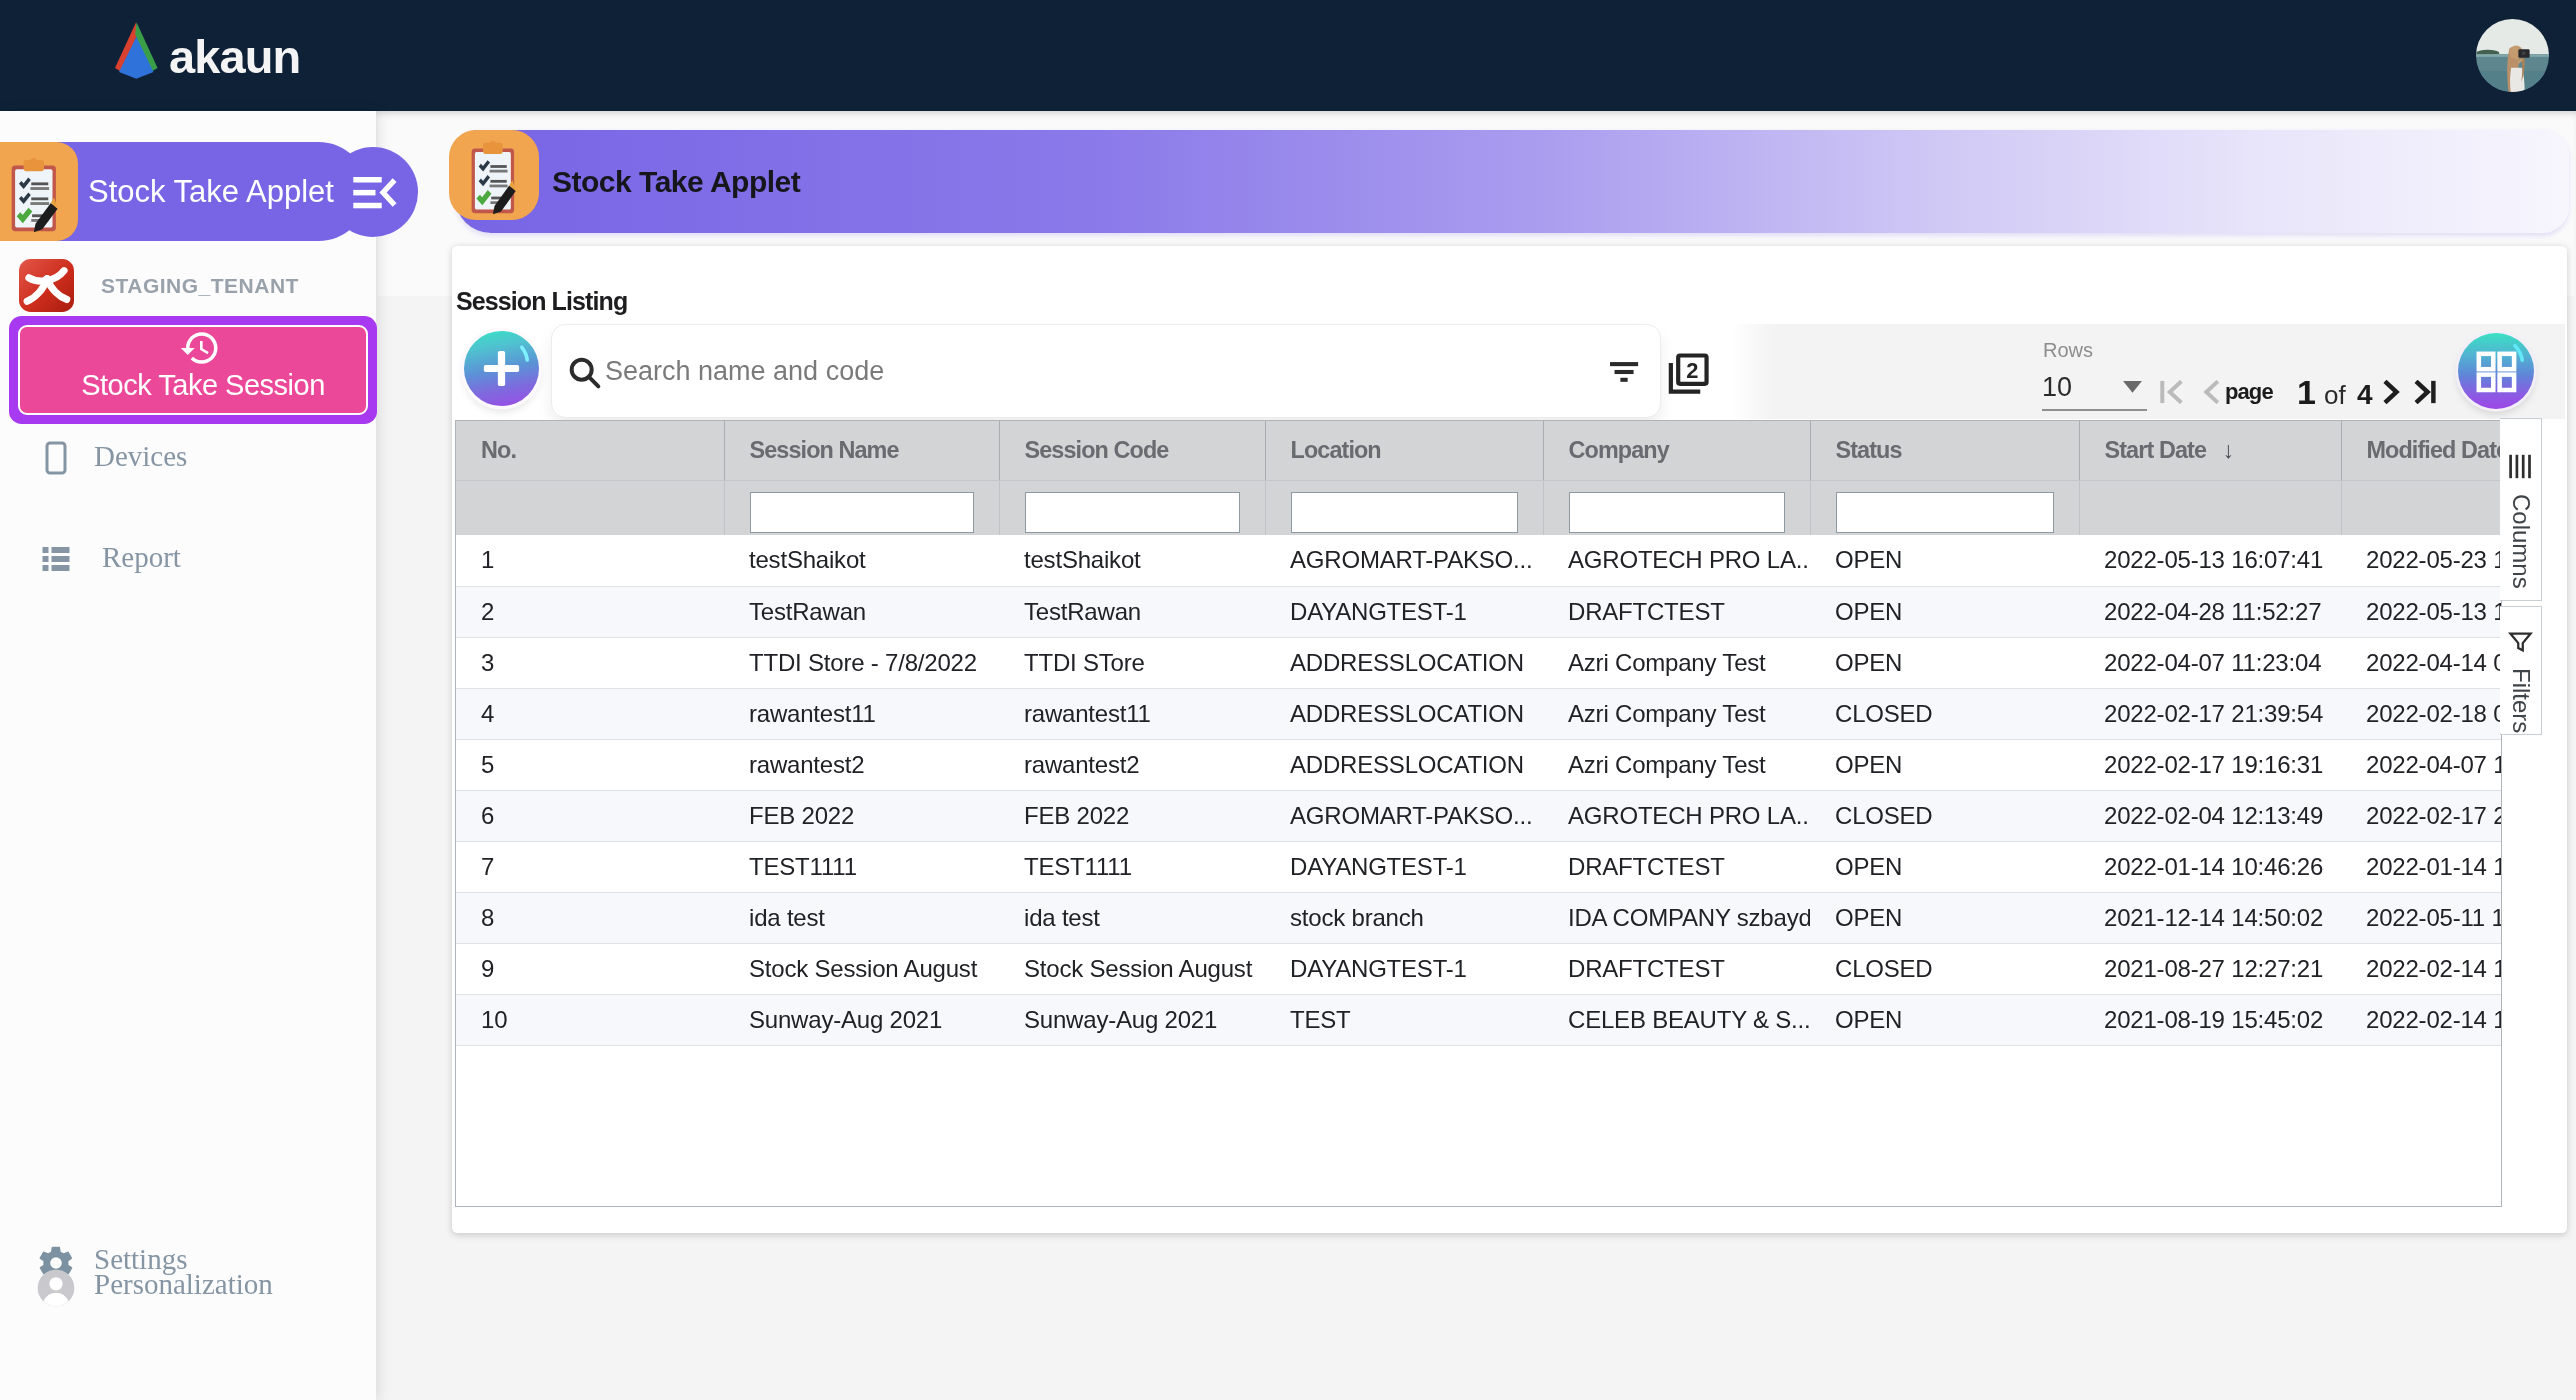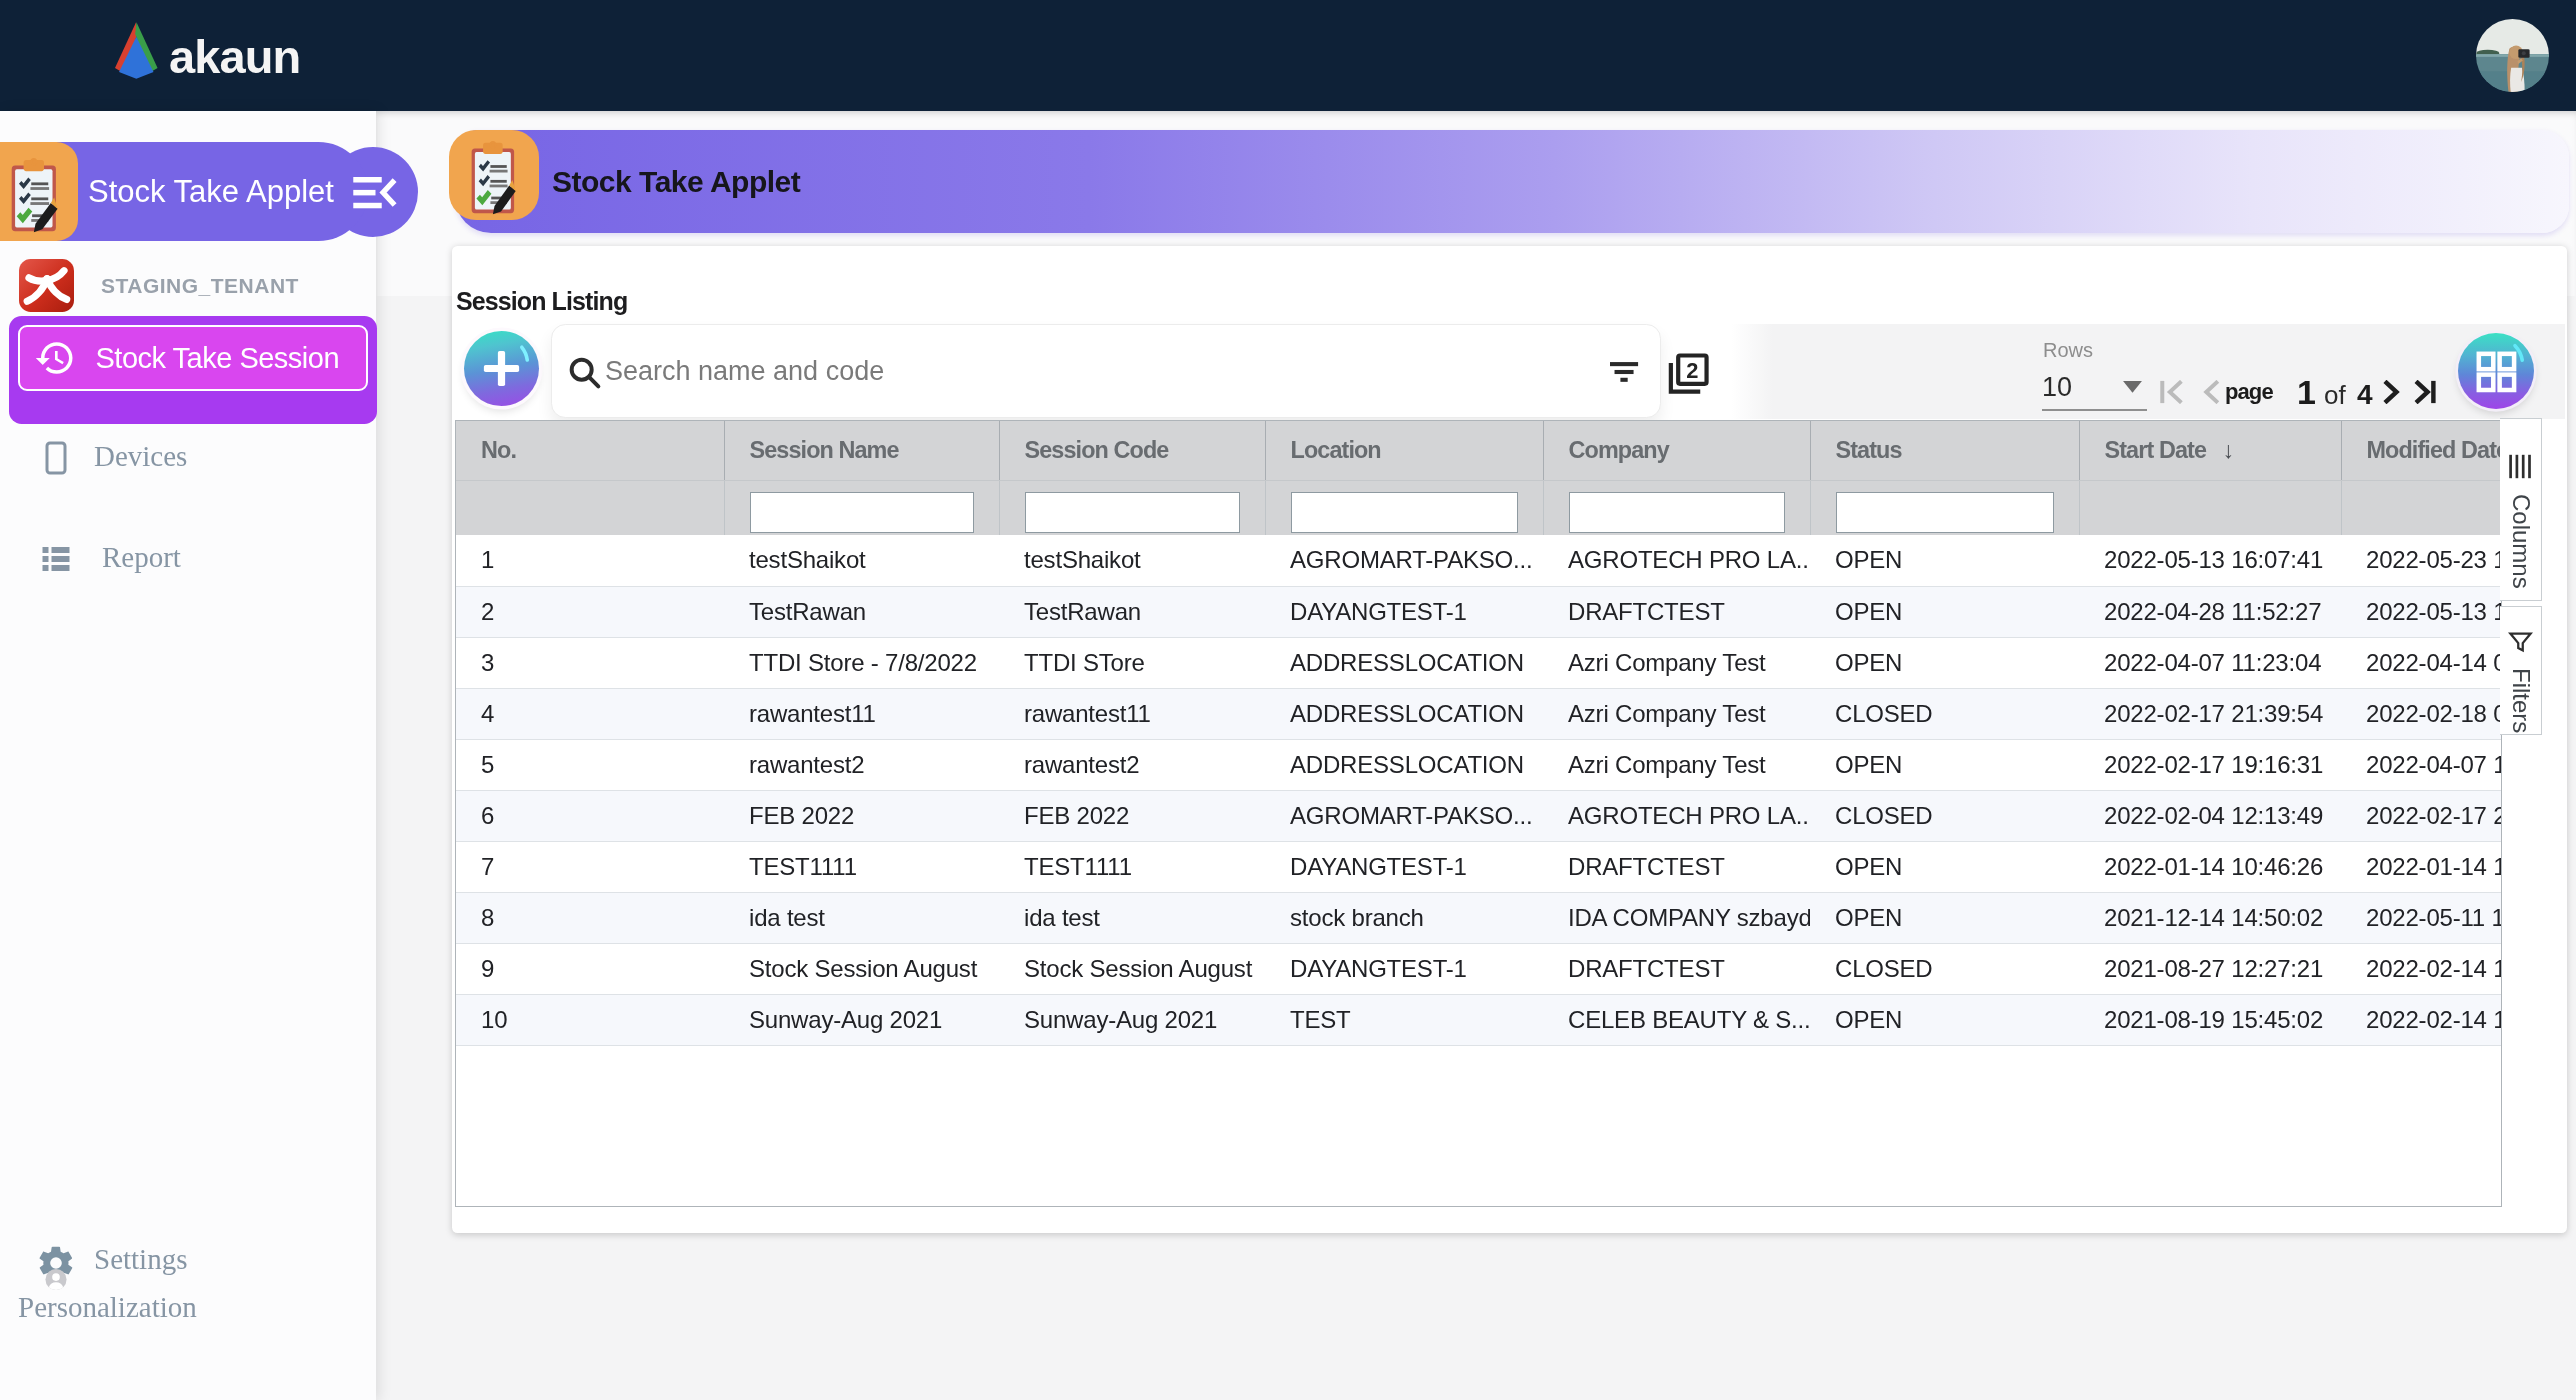--- a/index.html
+++ b/index.html
@@ -37,21 +37,21 @@
 .finput { width:calc(100% - 50px); margin-left:25px; margin-bottom:1.8px; height:41px; background:#fff; border:1.8px solid #8e9aa1; }
 .drow td { height:51px; font-size:24px; letter-spacing:-0.2px; color:#212226; padding-left:25px; border-bottom:0.9px solid #dee2e6; }
 .drow:nth-child(even) td { background:#f6f8fc; }
 #tabcols { position:absolute; left:2500px; top:418px; width:42px; height:183px; background:#fff; border:0.9px solid #c9ced2; border-left:none; }
 #tabfilt { position:absolute; left:2500px; top:606px; width:42px; height:129px; background:#fff; border:0.9px solid #c9ced2; border-left:none; }
 .vtext { writing-mode:vertical-rl; font-size:24px; color:#3f4449; }
 .sideitem { position:absolute; left:0; width:376px; display:flex; align-items:flex-start; color:#8695a4; font-size:29px;font-family:Liberation Serif, serif; }
 #stagingtxt { position:absolute; left:101px; top:274px; font-size:21px; font-weight:bold; color:#99a1ab; letter-spacing:0.5px; }
 #redicon { position:absolute; left:19px; top:259px; width:55px; height:53px; border-radius:11.7px; background:linear-gradient(135deg,#e4574a 0%,#cc2d1c 55%,#a81d0e 100%); }
 #tealouter { position:absolute; left:9px; top:316px; width:368px; height:108px; background:#a73af0; border-radius:12.6px; }
-#tealinner { position:absolute; left:18px; top:325px; width:350px; height:66px; background:#d946ef; border:2.7px solid #fff; border-radius:9px; display:flex; align-items:center; color:#fff; }
+#tealinner { position:absolute; left:18px; top:325px; width:350px; height:90px; background:#ec4899; border:2.7px solid #fff; border-radius:9px; display:flex; align-items:center; color:#fff;flex-direction:column; }
 #tealinner span { font-size:29px; margin-left:20px; letter-spacing:-0.5px; }
 </style>
 </head>
 <body>
 <div id="topbar">
   <svg id="logo" width="43" height="58" viewBox="0 0 48 64">
     <polygon points="23.5,0 0,51 9.5,56.5 25,13" fill="#d8402f"></polygon>
     <polygon points="24,0 47.5,51 38,56.5 22.5,13" fill="#3a9e49"></polygon>
     <polygon points="23.8,16 4.5,55.5 23.8,63 43,55.5" fill="#2f72d9"></polygon>
   </svg>
@@ -143,21 +143,21 @@
       </g>
     </svg>
   <span style="margin-left:28px;">Report</span>
 </div>
 <div class="sideitem" style="top:1243px;height:56px;">
   <svg width="40" height="40" viewBox="0 0 24 24" style="margin-left:36px;">
       <path fill="#7c92a2" d="M19.4 13c0-.3.1-.6.1-1s0-.7-.1-1l2.1-1.6c.2-.2.2-.4.1-.6l-2-3.4c-.1-.2-.4-.3-.6-.2l-2.5 1a7 7 0 0 0-1.7-1l-.4-2.6c0-.2-.2-.4-.5-.4h-4c-.2 0-.4.2-.5.4l-.4 2.6a7 7 0 0 0-1.7 1l-2.5-1c-.2-.1-.5 0-.6.2l-2 3.4c-.1.2-.1.5.1.6L4.5 11c0 .3-.1.6-.1 1s0 .7.1 1l-2.1 1.6c-.2.2-.2.4-.1.6l2 3.4c.1.2.4.3.6.2l2.5-1a7 7 0 0 0 1.7 1l.4 2.6c0 .2.2.4.5.4h4c.2 0 .4-.2.5-.4l.4-2.6a7 7 0 0 0 1.7-1l2.5 1c.2.1.5 0 .6-.2l2-3.4c.1-.2.1-.5-.1-.6L19.4 13zM12 15.5A3.5 3.5 0 1 1 12 8.5a3.5 3.5 0 0 1 0 7z"></path>
     </svg>
   <span style="margin-left:18px;">Settings</span>
 </div>
-<div class="sideitem" style="top:1268px;height:56px;flex-direction:column;">
+<div class="sideitem" style="top:1268px;height:56px;">
   <svg width="40" height="40" viewBox="0 0 24 24" style="margin-left:36px;">
       <circle cx="12" cy="12" r="11" fill="#c9c9cd"></circle>
       <circle cx="12" cy="9.5" r="4" fill="#fff"></circle>
       <path d="M4.5 20 a8 8 0 0 1 15 0 A11 11 0 0 1 12 23 11 11 0 0 1 4.5 20z" fill="#fff"></path>
     </svg>
   <span style="margin-left:18px;">Personalization</span>
 </div>
 
 <div id="mainbar"></div>
 <div id="mainicon"></div>

